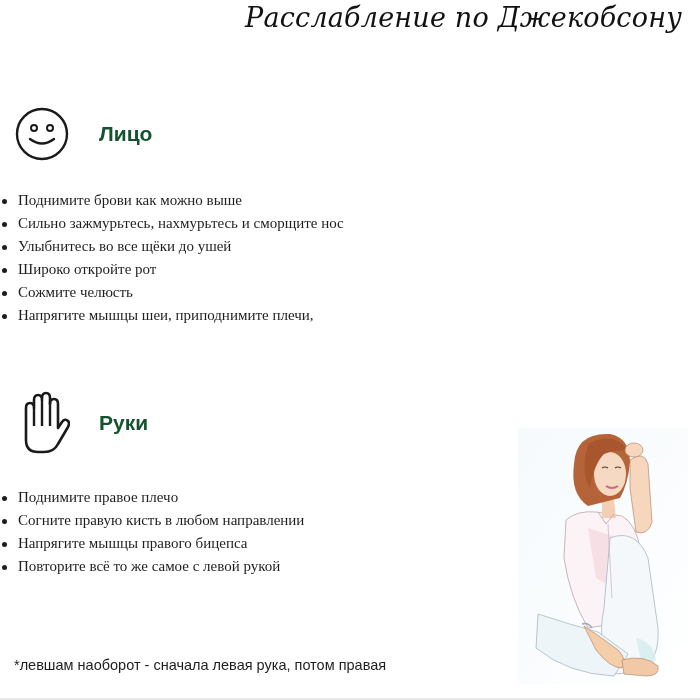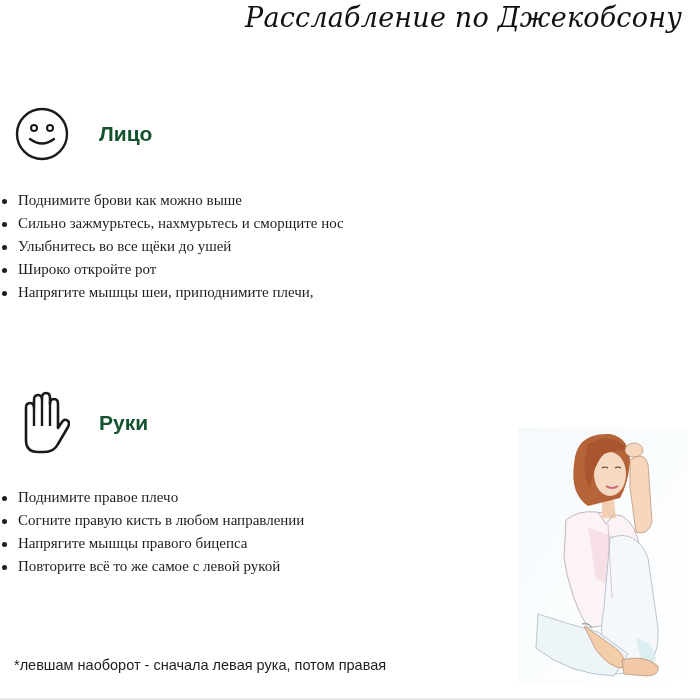--- a/index.html
+++ b/index.html
@@ -41,20 +41,21 @@
     </svg>
   </div>
   <span class="label">Лицо</span>
 </div>
 
 <ul class="items" style="top:189px;">
   <li>Поднимите брови как можно выше</li>
   <li>Сильно зажмурьтесь, нахмурьтесь и сморщите нос</li>
   <li>Улыбнитесь во все щёки до ушей</li>
   <li>Широко откройте рот</li>
+  <li>Сожмите челюсть</li>
   <li>Напрягите мышцы шеи, приподнимите плечи,</li>
 </ul>
 
 <div class="section-head" style="top:393px;">
   <div class="icon">
     <svg width="56" height="66" viewBox="0 0 56 66">
       <path d="M12 44 L12 18 Q12 13 16 13 Q20 13 20 18 L20 10 Q20 5 24 5 Q28 5 28 10 L28 8 Q28 3 32 3 Q36 3 36 8 L36 14 Q36 9 40 9 Q44 9 44 14 L44 38 L48 32 Q51 28 54 31 Q56 33 54 37 L44 54 Q40 62 30 62 L24 62 Q12 62 12 50 Z" fill="none" stroke="#1a1a1a" stroke-width="2.6" stroke-linejoin="round"></path>
       <line x1="20" y1="18" x2="20" y2="36" stroke="#1a1a1a" stroke-width="2.4"></line>
       <line x1="28" y1="10" x2="28" y2="36" stroke="#1a1a1a" stroke-width="2.4"></line>
       <line x1="36" y1="12" x2="36" y2="36" stroke="#1a1a1a" stroke-width="2.4"></line>

